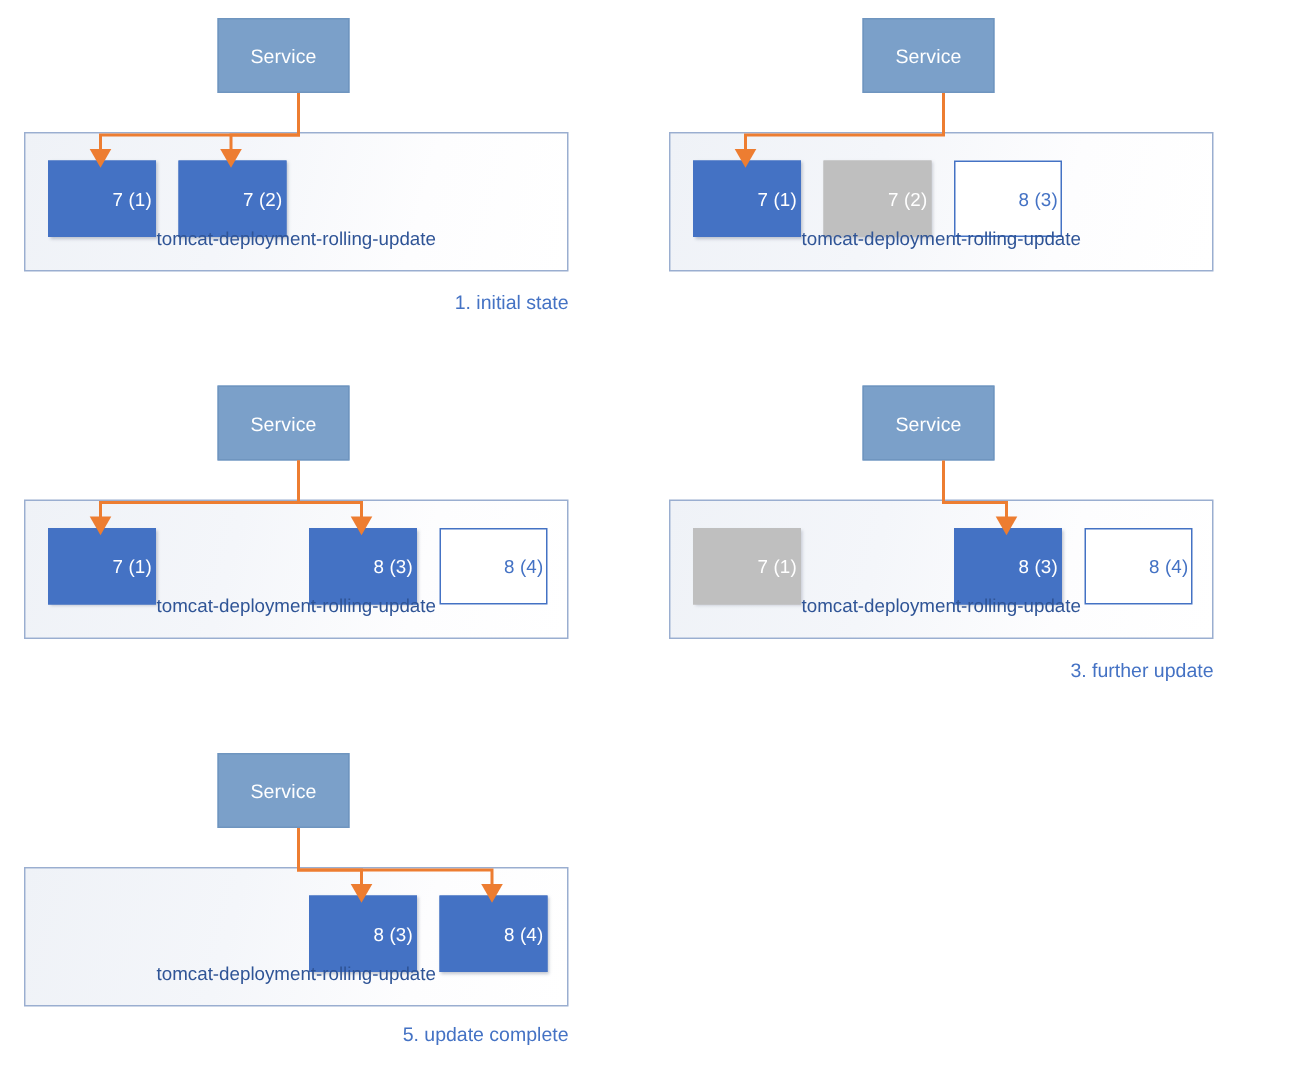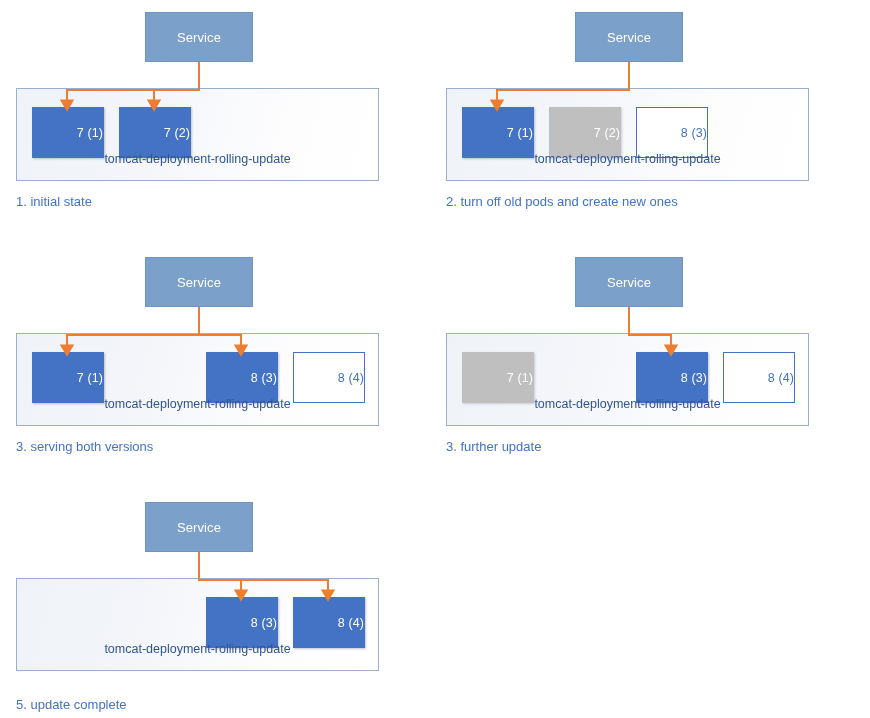--- a/index.html
+++ b/index.html
@@ -9,21 +9,21 @@
     font-family:"Liberation Sans", sans-serif;
     color:#2f5496;
     position:relative;
     overflow:hidden;
   }
   .panel{position:absolute;}
 
   
   .service-box{
     position:absolute;
-    width:108px;height:50px;
+    width:88px;height:50px;
     background:#7ba0c9;
     border:1px solid #6f95bf;
     box-sizing:border-box;
     display:flex;align-items:center;justify-content:center;
     color:#ffffff;
     font-size:13px;
     letter-spacing:.1px;
   }
 
   
@@ -40,23 +40,24 @@
     text-align:center;
     font-size:12.5px;
     color:#2f5496;
   }
 
   
   .pod{
     position:absolute;
     width:72px;height:51px;
     box-sizing:border-box;
-    display:flex;align-items:center;justify-content:flex-end;
+    display:flex;align-items:center;justify-content:flex-start;
     font-size:12.5px;
     letter-spacing:.1px;
+    padding-left:42px;
   }
   .pod.running{
     background:#4472c4;
     border:1px solid #4472c4;
     color:#ffffff;
     box-shadow:1px 1px 2px rgba(120,130,150,.45);
   }
   .pod.terminating{
     background:#bfbfbf;
     border:1px solid #bfbfbf;
@@ -72,21 +73,21 @@
   
   .connectors{
     position:absolute;left:0;top:0;
     width:870px;height:718px;
     pointer-events:none;
   }
 
   
   .caption{
     position:absolute;
-    text-align:left;
+    text-align:right;
     font-size:13px;
     color:#4472c4;
     white-space:nowrap;
   }
 </style>
 </head>
 <body>
 
 <div id="stage">
     <div class="panel" style="left: 16px; top: 12px; width: 363px; height: 202px;">
@@ -113,39 +114,37 @@
           <span>7 (1)</span>
         </div>
         <div class="pod terminating" style="left: 102px; top: 18px;">
           <span>7 (2)</span>
         </div>
         <div class="pod pending" style="left: 189px; top: 18px;">
           <span>8 (3)</span>
         </div>
         <div class="deployment-label">tomcat-deployment-rolling-update</div>
       </div>
-      <div class="caption" style="left: 0px; top: 182px; width: 363px;">2. turn off old pods and create new ones</div>
     </div>
     <div class="panel" style="left: 16px; top: 257px; width: 363px; height: 202px;">
       <div class="service-box" style="left: 129px; top: 0px;">
         <span>Service</span>
       </div>
       <div class="deployment" style="left: 0px; top: 76px;">
         <div class="pod running" style="left: 15px; top: 18px;">
           <span>7 (1)</span>
         </div>
         <div class="pod running" style="left: 189px; top: 18px;">
           <span>8 (3)</span>
         </div>
         <div class="pod pending" style="left: 276px; top: 18px;">
           <span>8 (4)</span>
         </div>
         <div class="deployment-label">tomcat-deployment-rolling-update</div>
       </div>
-      <div class="caption" style="left: 0px; top: 182px; width: 363px;">3. serving both versions</div>
     </div>
     <div class="panel" style="left: 446px; top: 257px; width: 363px; height: 202px;">
       <div class="service-box" style="left: 129px; top: 0px;">
         <span>Service</span>
       </div>
       <div class="deployment" style="left: 0px; top: 76px;">
         <div class="pod terminating" style="left: 15px; top: 18px;">
           <span>7 (1)</span>
         </div>
         <div class="pod running" style="left: 189px; top: 18px;">
@@ -164,21 +163,21 @@
       </div>
       <div class="deployment" style="left: 0px; top: 76px;">
         <div class="pod running" style="left: 189px; top: 18px;">
           <span>8 (3)</span>
         </div>
         <div class="pod running" style="left: 276px; top: 18px;">
           <span>8 (4)</span>
         </div>
         <div class="deployment-label">tomcat-deployment-rolling-update</div>
       </div>
-      <div class="caption" style="left: 0px; top: 195px; width: 363px;">5. update complete</div>
+      <div class="caption" style="left: 0px; top: 180px; width: 363px;">5. update complete</div>
     </div>
   </div>
 
 <svg class="connectors" id="connector-layer" viewBox="0 0 870 718" width="870" height="718">
   <defs>
     <marker id="arrowhead" markerWidth="9" markerHeight="9" refX="3.2" refY="4.2" orient="auto" markerUnits="strokeWidth">
       <path d="M0.4,0.6 L6.6,4.2 L0.4,7.8 Z" fill="#ed7d31"></path>
     </marker>
   </defs>
   <g id="connector-paths">

